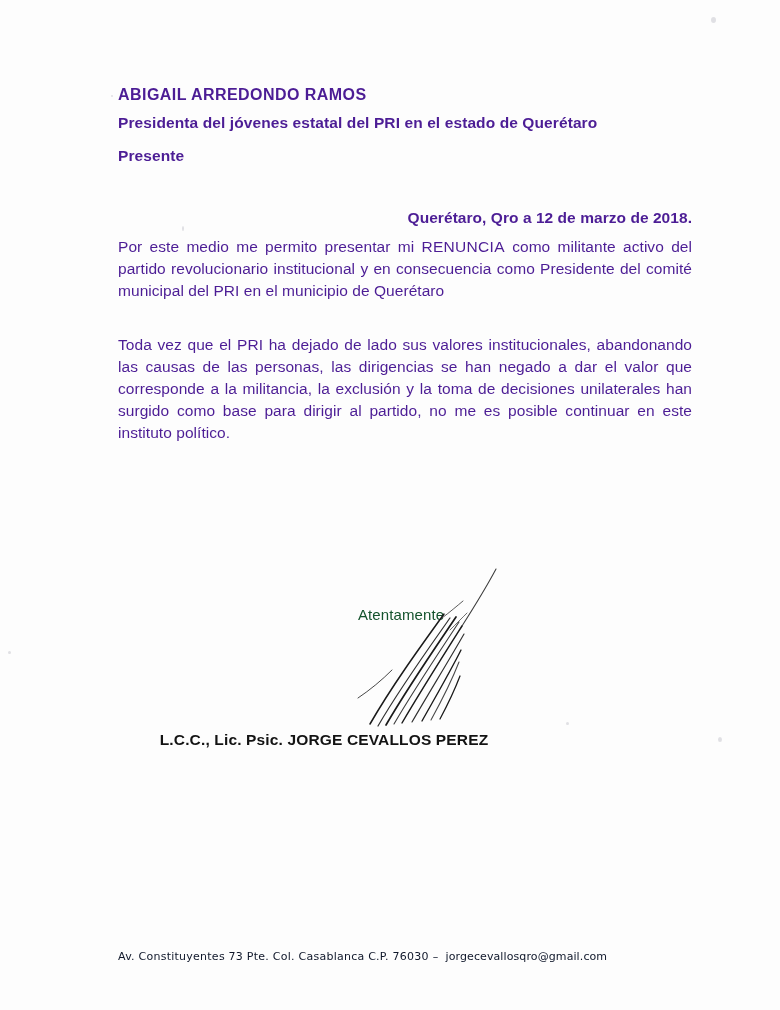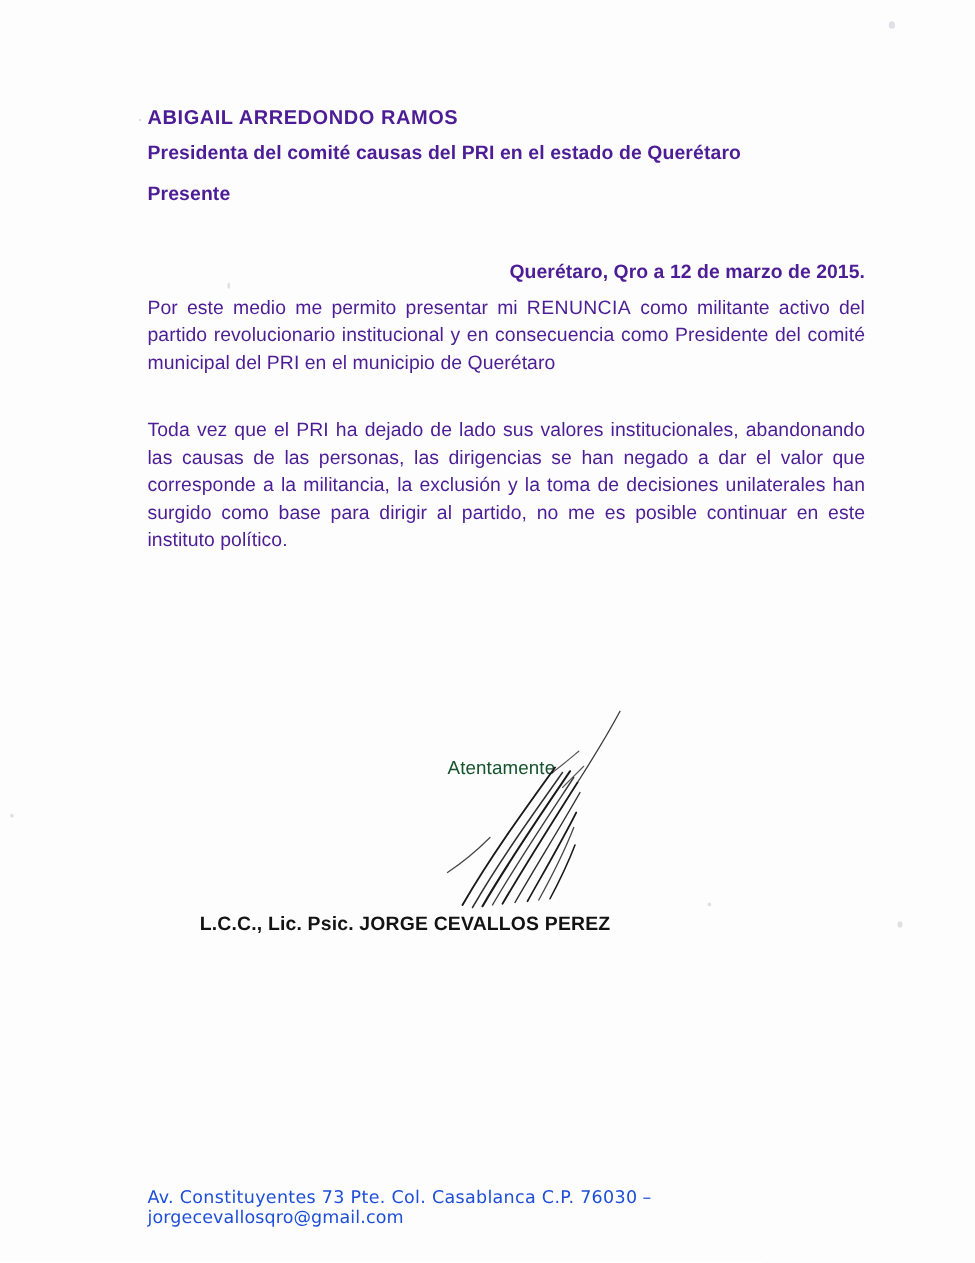--- a/index.html
+++ b/index.html
@@ -133,47 +133,47 @@
     color: #131313;
   }
 
   
   #footer {
     position: absolute;
     left: 118px;
     top: 950px;
     width: 600px;
     font-family: "DejaVu Sans", "Liberation Sans", sans-serif;
-    font-size: 14px;
+    font-size: 11px;
     font-weight: 400;
     letter-spacing: .25px;
-    color: #1d4ed8;
+    color: #0f172a;
   }
   #footer .sep { padding: 0 7px 0 4px; }
   #footer .email { letter-spacing: .1px; }
 </style>
 </head>
 <body>
 
 <div id="page">
 
   <div class="speck" style="left:711px; top:17px; width:5px; height:6px;"></div>
   <div class="speck" style="left:111px; top:95px; width:2px; height:2px;"></div>
   <div class="speck" style="left:8px;   top:651px; width:3px; height:3px;"></div>
   <div class="speck" style="left:718px; top:737px; width:4px; height:5px;"></div>
   <div class="speck" style="left:182px; top:226px; width:2px; height:5px;"></div>
   <div class="speck" style="left:566px; top:722px; width:3px; height:3px;"></div>
 
   <div id="hdr-name" class="block body-face">ABIGAIL ARREDONDO RAMOS</div>
 
-  <div id="hdr-title" class="block body-face">Presidenta del comité causas del PRI en el estado de Querétaro</div>
+  <div id="hdr-title" class="block body-face">Presidenta del jóvenes estatal del PRI en el estado de Querétaro</div>
 
   <div id="hdr-presente" class="block body-face">Presente</div>
 
-  <div id="date-line" class="block body-face">Querétaro, Qro a 12 de marzo de 2015.</div>
+  <div id="date-line" class="block body-face">Querétaro, Qro a 12 de marzo de 2018.</div>
 
   <div id="para-1" class="block body-face para"><span>Por este medio me permito presentar mi </span><b>RENUNCIA</b><span> como militante activo del partido revolucionario institucional y en consecuencia como Presidente del comité municipal del PRI en el municipio de Querétaro</span></div>
 
   <div id="para-2" class="block body-face para">Toda vez que el PRI ha dejado de lado sus valores institucionales, abandonando las causas de las personas, las dirigencias se han negado a dar el valor que corresponde a la militancia, la exclusión y la toma de decisiones unilaterales han surgido como base para dirigir al partido, no me es posible continuar en este instituto político.</div>
 
 
 
   <div id="atentamente">Atentamente</div>
 
   <svg id="signature" viewBox="0 0 220 190" xmlns="http://www.w3.org/2000/svg">

